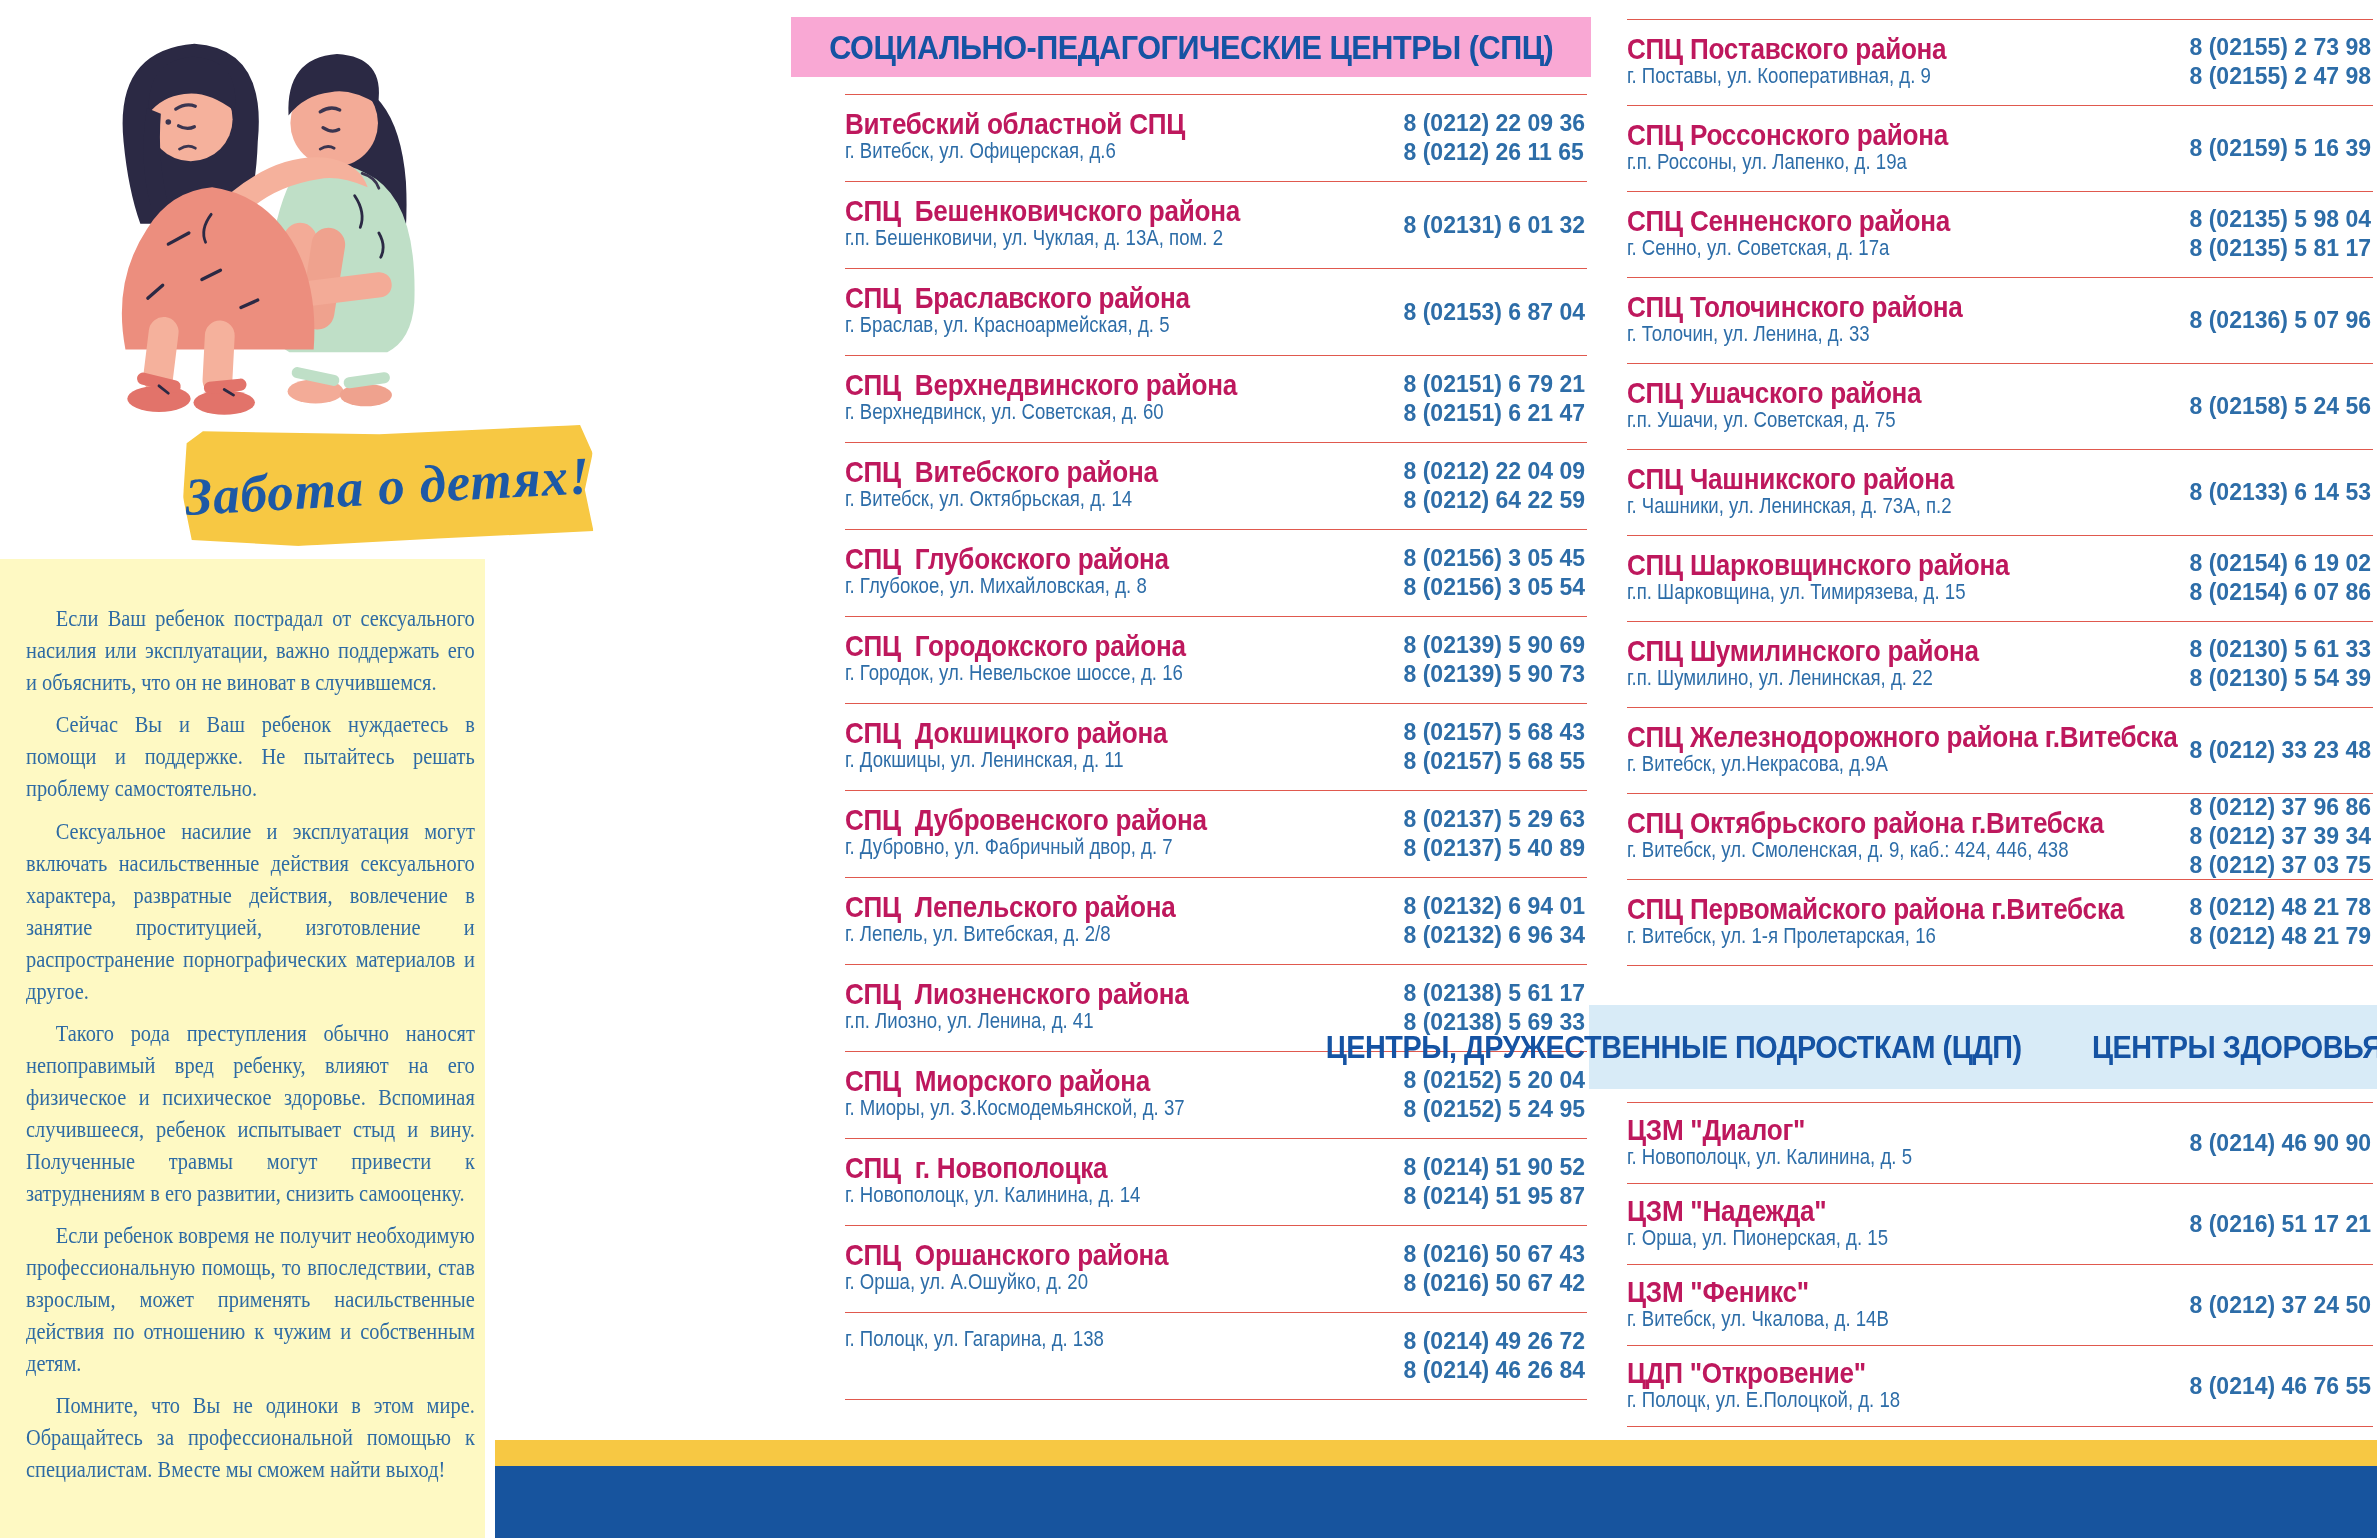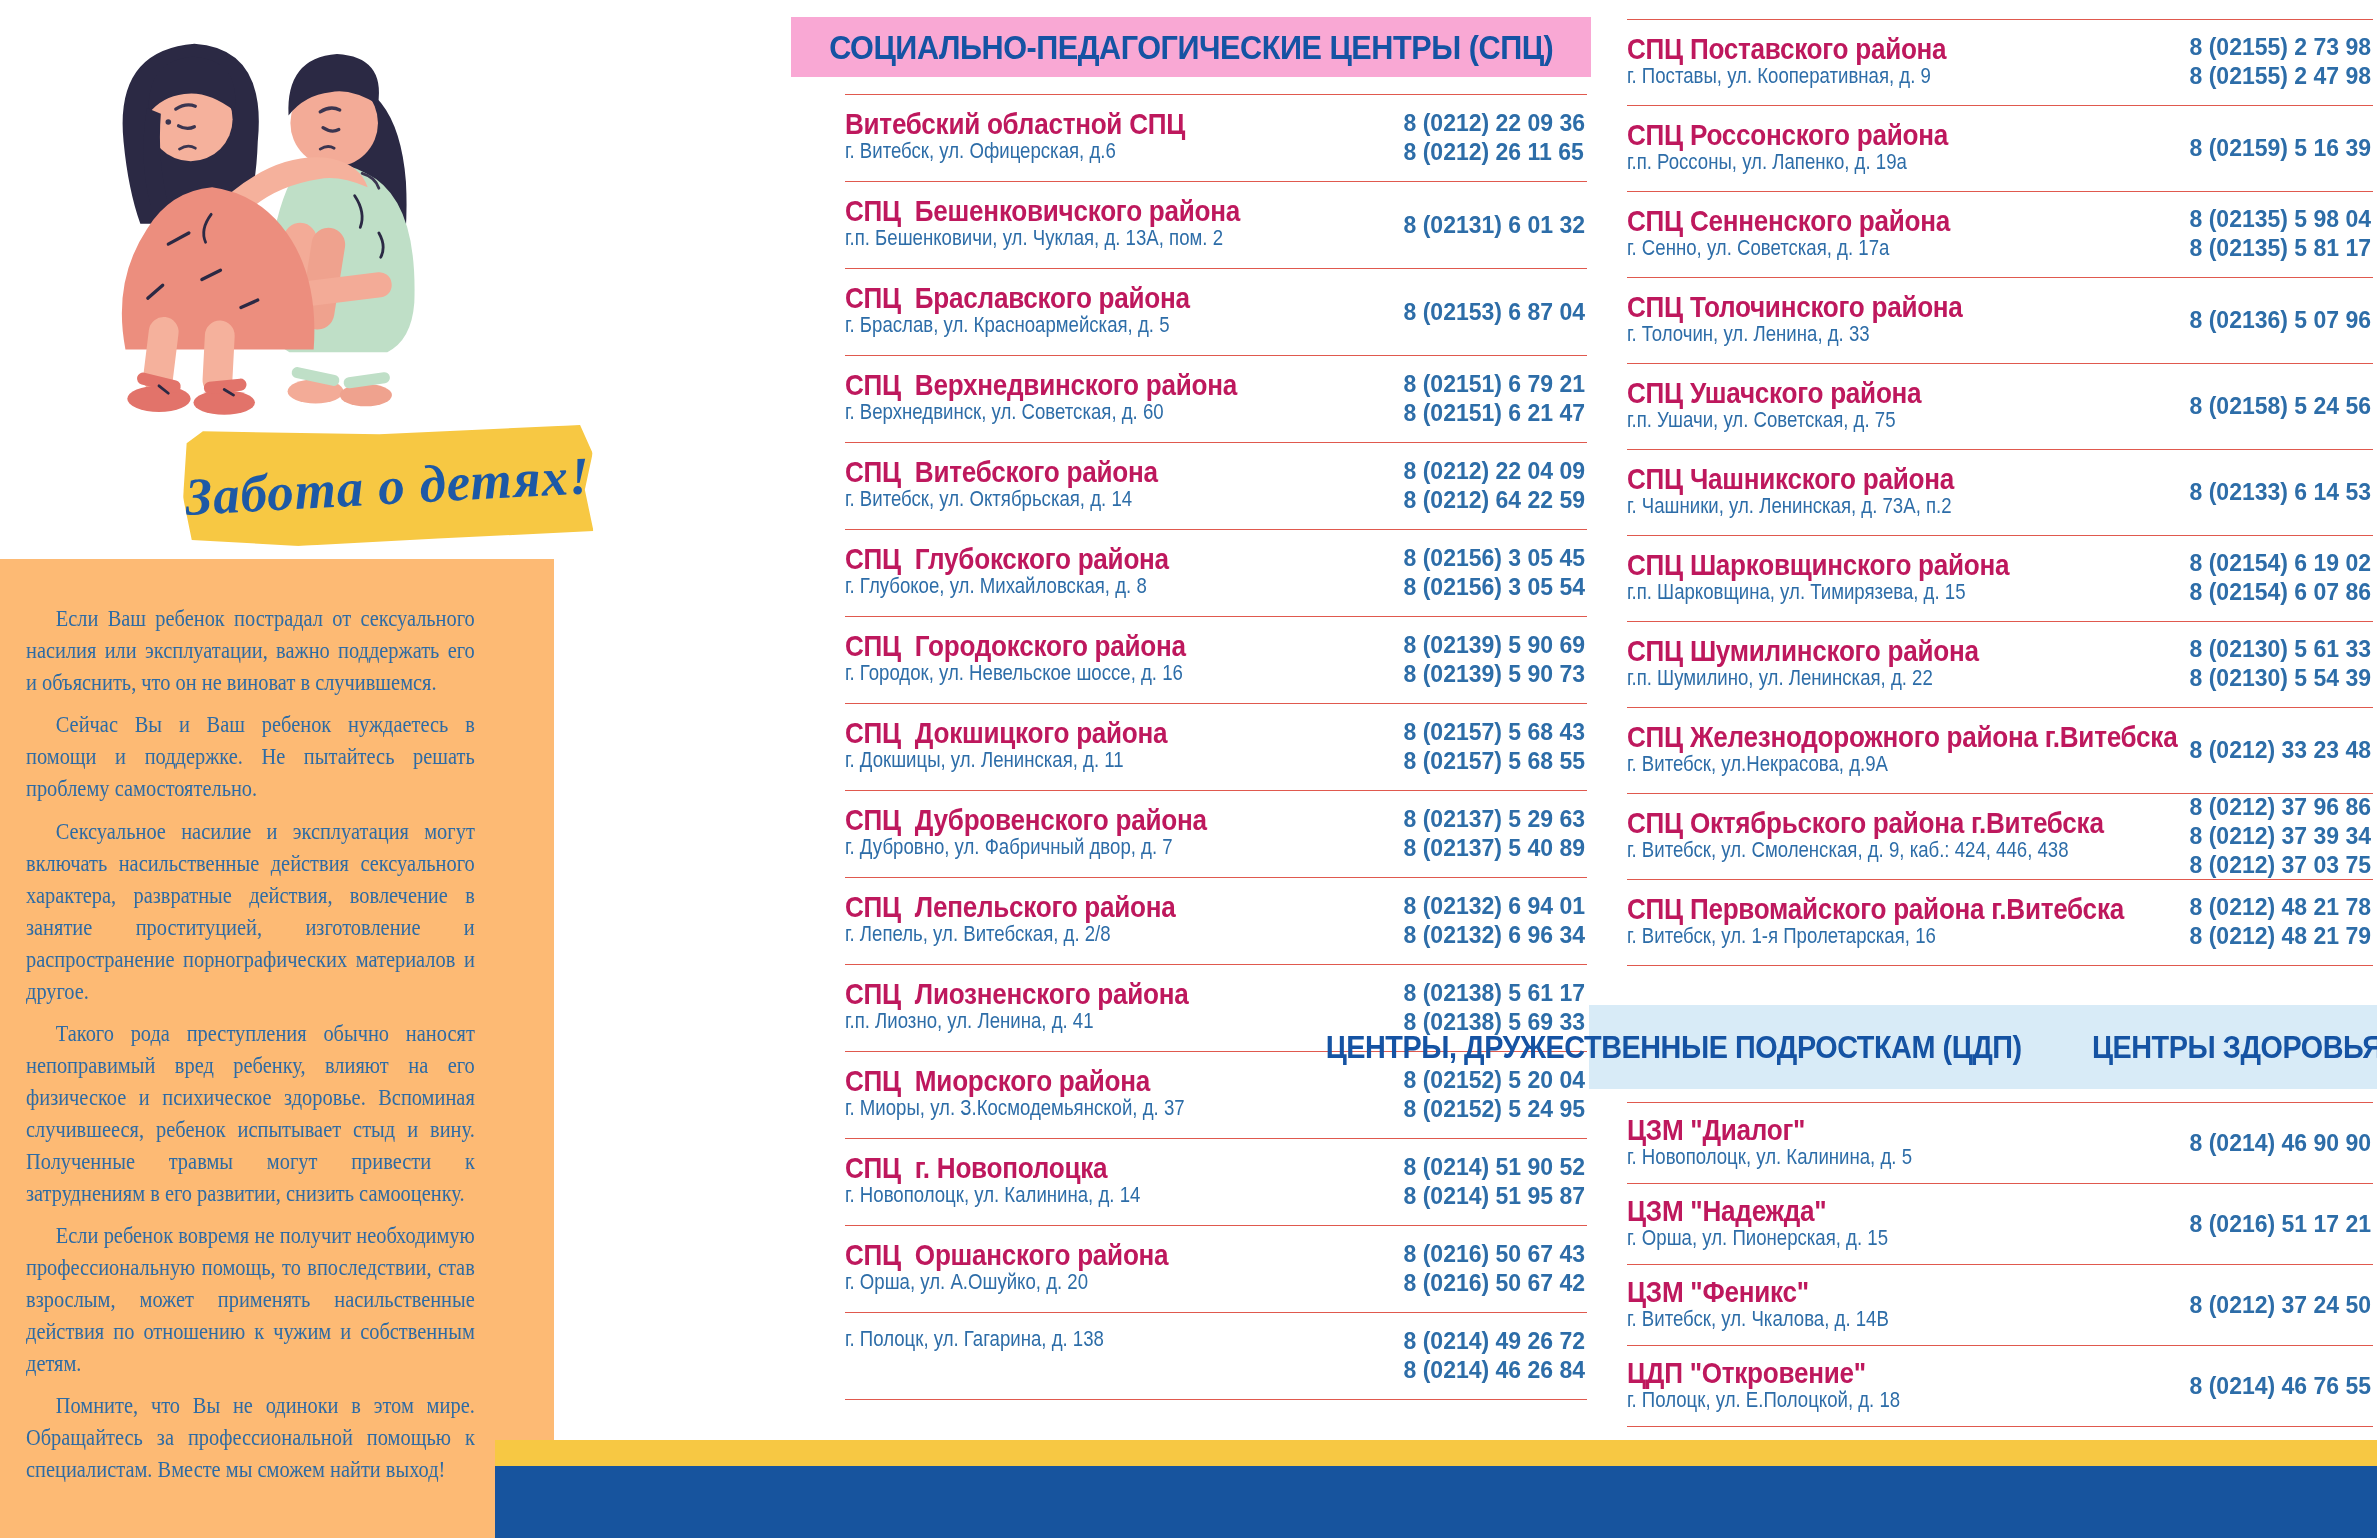--- a/index.html
+++ b/index.html
@@ -15,21 +15,21 @@
     position:absolute;left:183px;top:427px;width:410px;height:118px;
     background:#F7C843;transform:rotate(-0.6deg);
     clip-path:polygon(1% 12%,5% 2%,48% 6%,97% 0%,100% 24%,98% 55%,100% 90%,62% 95%,28% 100%,2% 94%,0% 58%);
     display:flex;align-items:center;justify-content:center;
   }
   .caption-text{
     font-family:"Liberation Serif",serif;font-style:italic;font-weight:700;
     font-size:53px;color:#1D59A6;transform:rotate(-2.5deg);letter-spacing:0.9px;
   }
   .intro-panel{
-    position:absolute;left:0;top:559px;width:554px;height:979px;background:#fdba74;
+    position:absolute;left:0;top:559px;width:485px;height:979px;background:#fef9c3;
     box-sizing:border-box;padding:43px 0 0 26px;overflow:hidden;
   }
   .intro-text{width:528px;transform:scaleX(0.85);transform-origin:0 0;}
   .intro-text p{
     margin:0 0 10.3px;font-family:"Liberation Serif",serif;
     font-size:24px;line-height:32px;color:#2E6BA4;text-align:justify;text-indent:35px;
   }
 
   
   .entries{border-bottom:1.9px solid #E0594E;}

